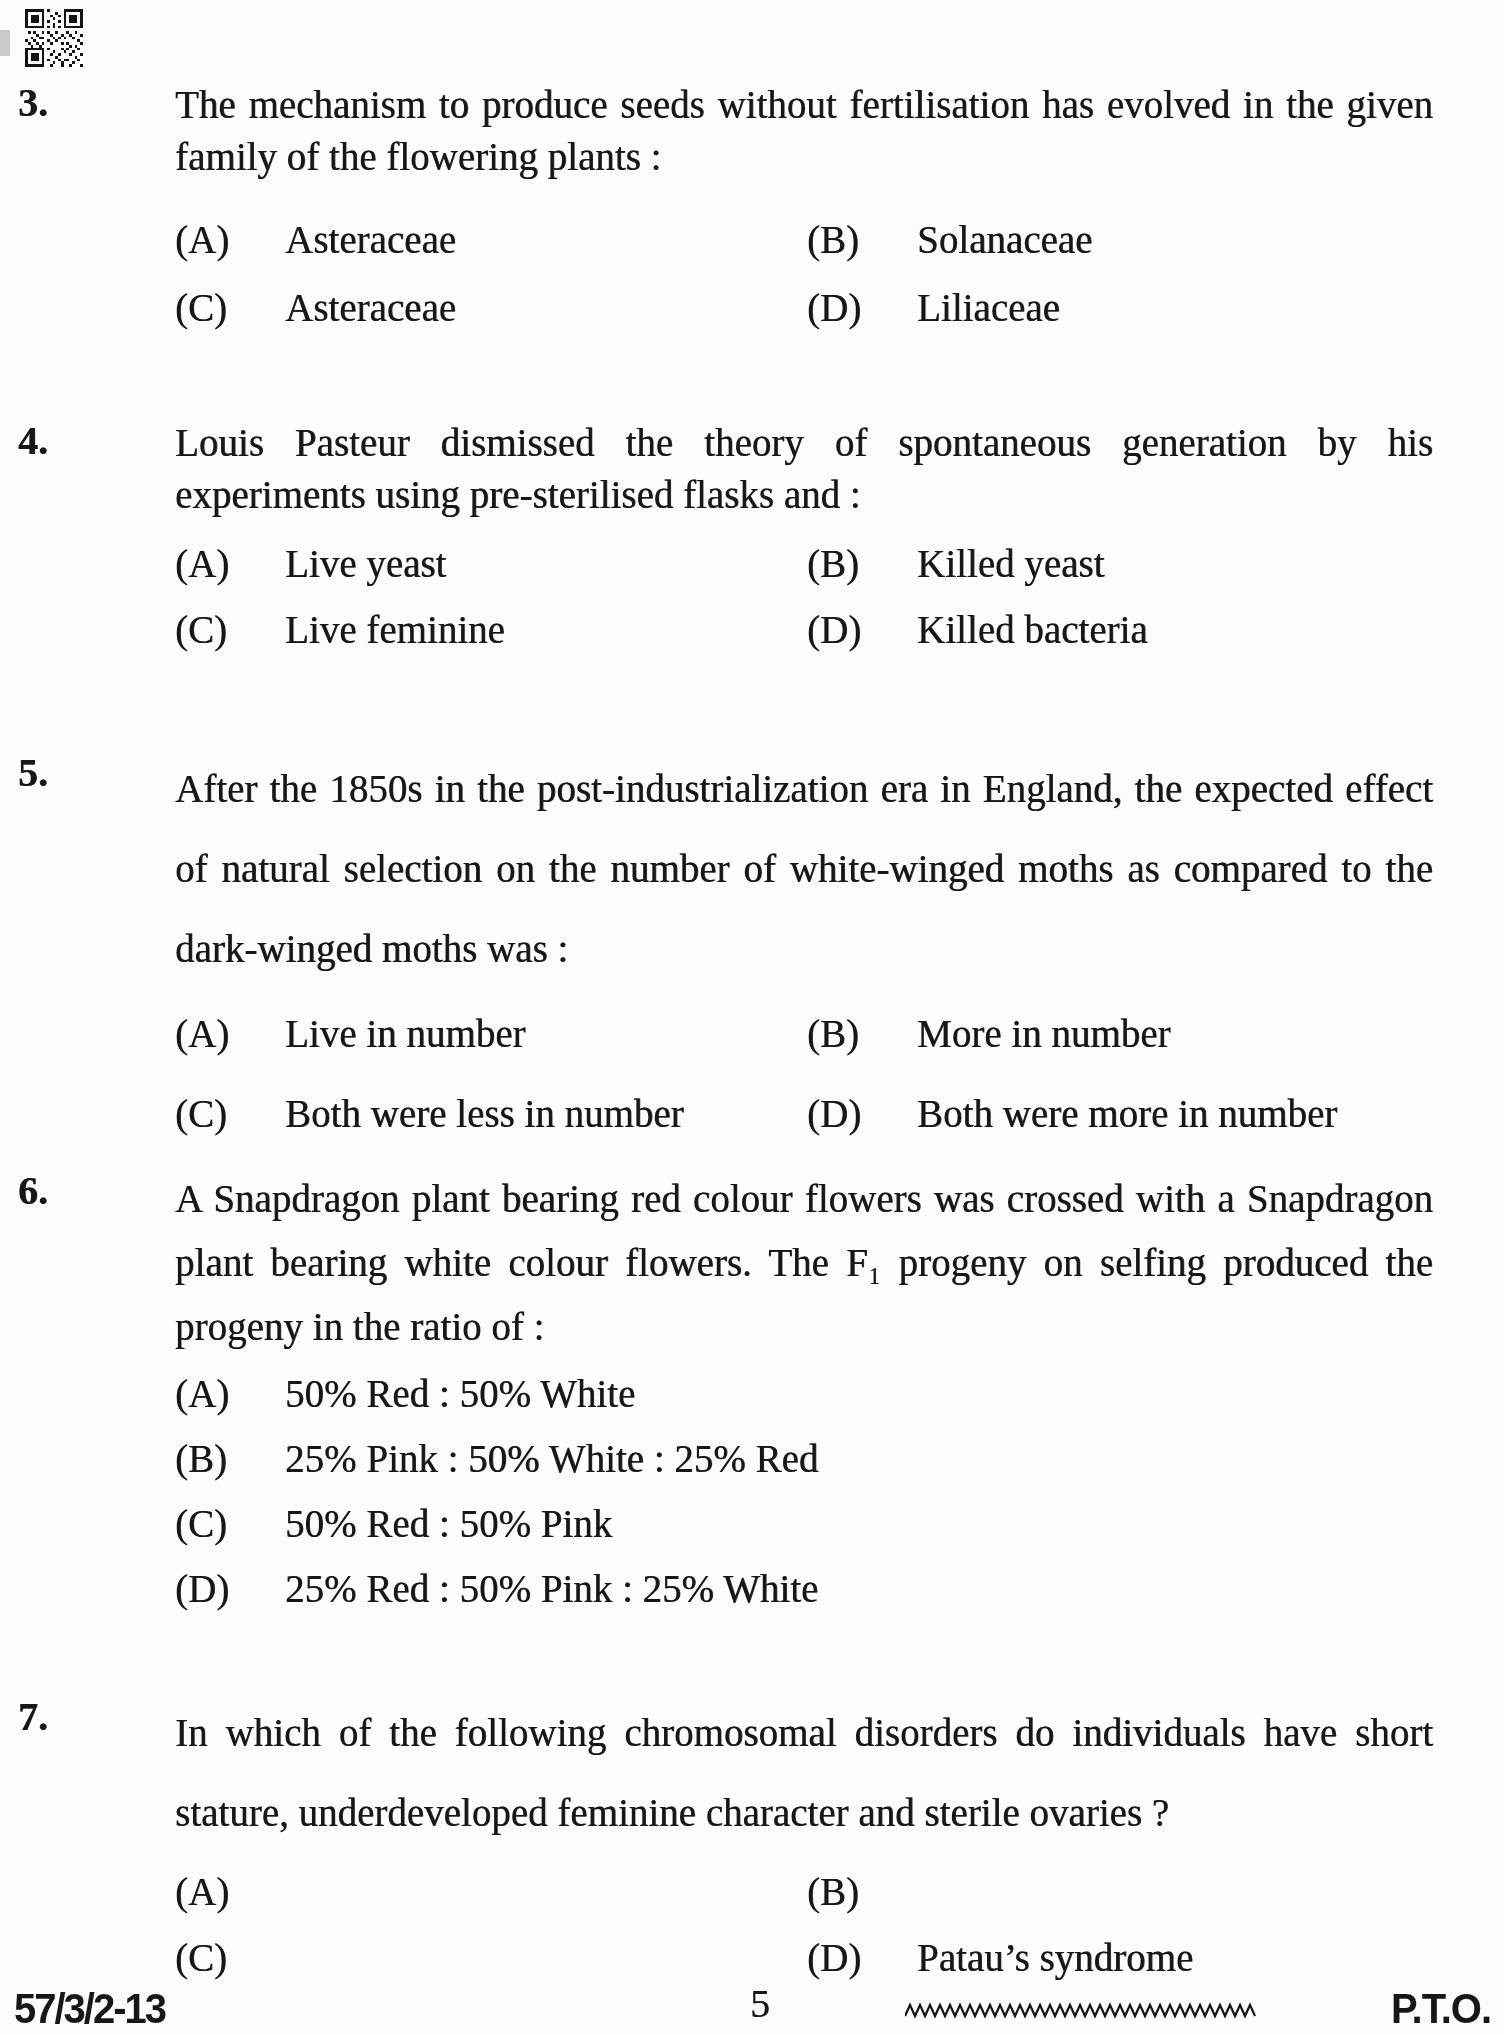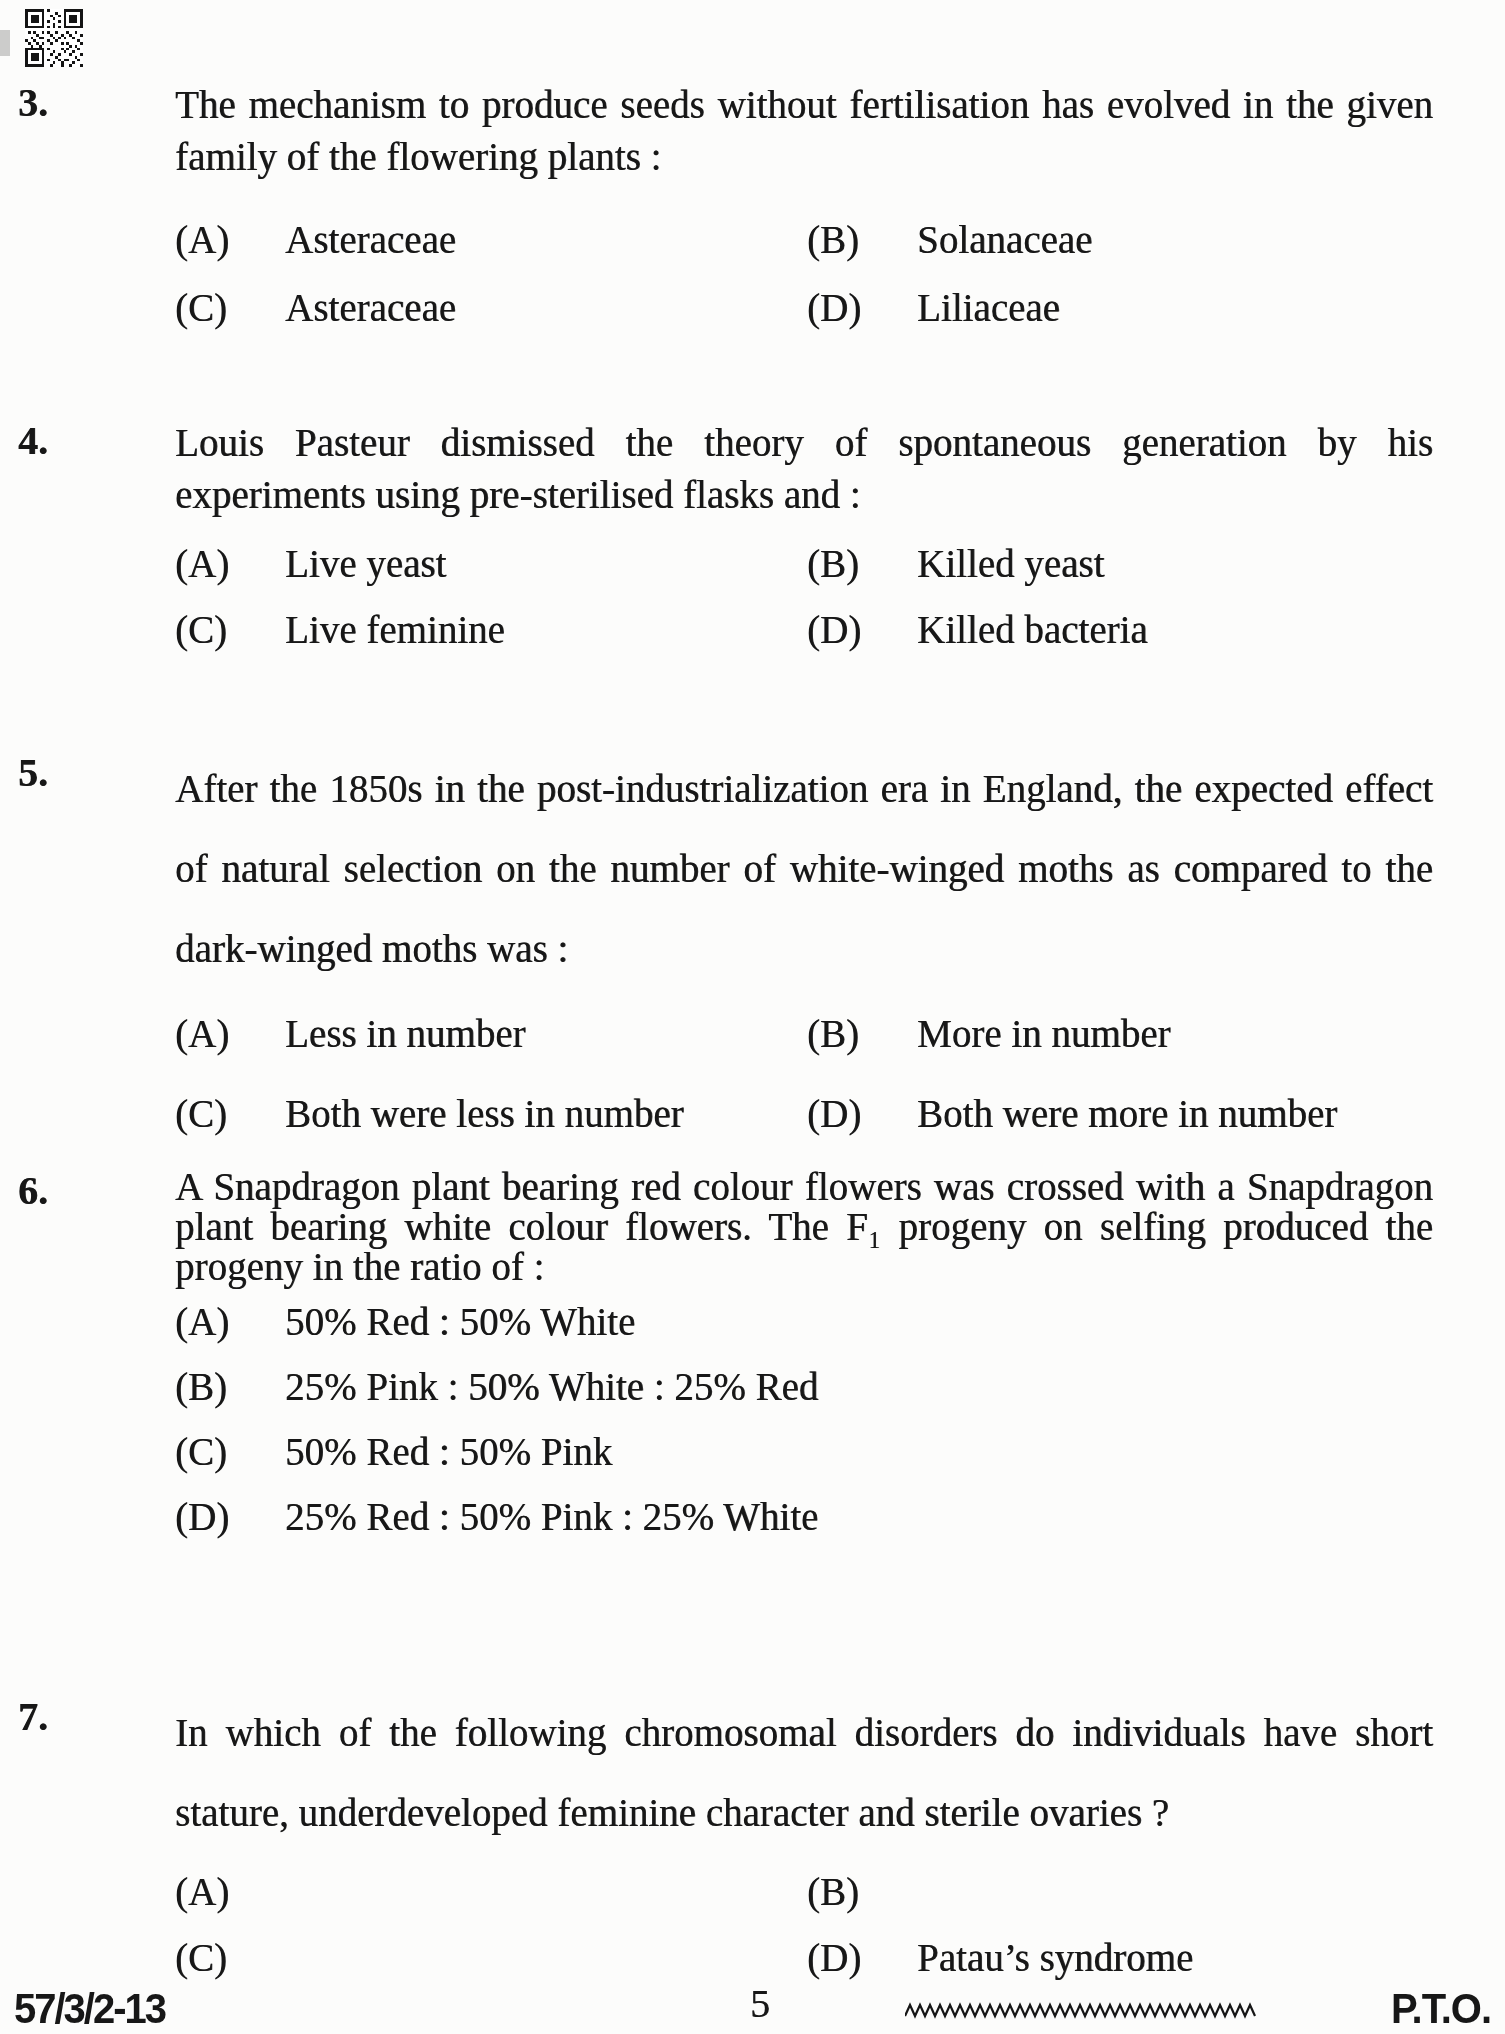--- a/index.html
+++ b/index.html
@@ -24,21 +24,21 @@
   }
   .q-body { position:absolute; left:130px; top:0; width:1258px;margin-left:45px; }
   .q-text {
     margin:0;
     font-size:39px;
     text-align:justify; text-align-last:left;
     text-shadow:0.6px 0 0 rgba(0,0,0,.75);
   }
   .lh52 { line-height:52px; }
   .lh58 { line-height:80px; }
-  .lh60 { line-height:40px; }
+  .lh60 { line-height:64px; }
 
   .options { display:grid; }
   .options.two-col { grid-template-columns:632px auto; }
   .options.one-col { grid-template-columns:auto; }
   .opt {
     display:flex; align-items:baseline;
     font-size:39px; line-height:46px;
     text-shadow:0.6px 0 0 rgba(0,0,0,.75);
     white-space:nowrap;
   }
@@ -141,21 +141,21 @@
     </div>
   </section>
 
   <section class="question" style="top:749px">
     <div class="q-number">5.</div>
     <div class="q-body">
       <p class="q-text lh58">After the 1850s in the post-industrialization era in England, the expected effect of natural selection on the number of white-winged moths as compared to the dark-winged moths was :</p>
       <div class="options two-col" style="margin-top:22px; row-gap:34px">
         <div class="opt">
             <span class="opt-label">(A)</span>
-            <span class="opt-text">Less in number</span>
+            <span class="opt-text">Live in number</span>
           </div>
         <div class="opt">
             <span class="opt-label">(B)</span>
             <span class="opt-text">More in number</span>
           </div>
         <div class="opt">
             <span class="opt-label">(C)</span>
             <span class="opt-text">Both were less in number</span>
           </div>
         <div class="opt">

